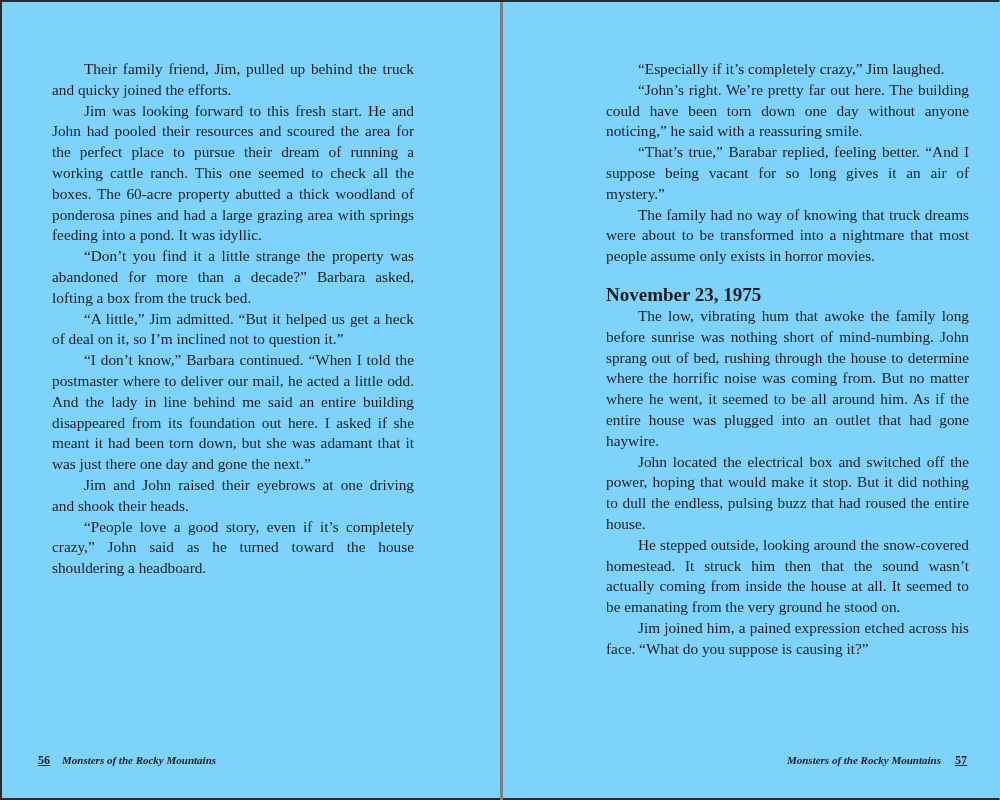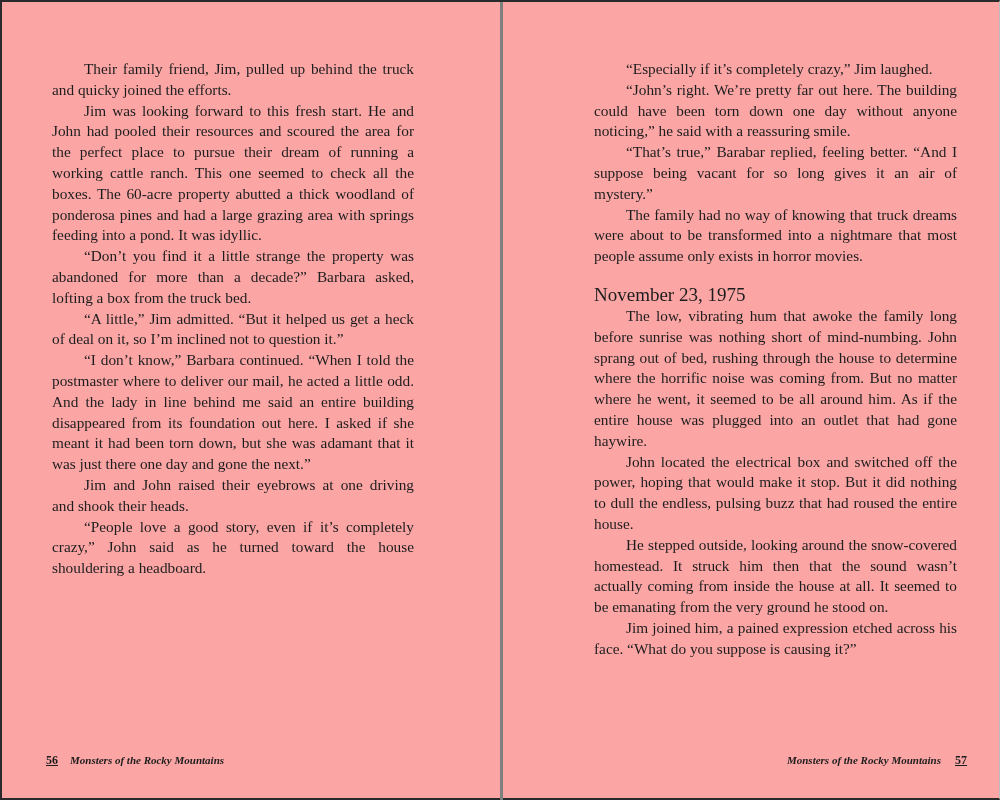--- a/index.html
+++ b/index.html
@@ -4,55 +4,55 @@
 <style>
   html, body { margin: 0; padding: 0; background: #ffffff; }
   body { width: 1000px; height: 800px; position: relative; overflow: hidden; }
   .spread {
     position: absolute; left: 0; top: 0; width: 1000px; height: 800px;
     box-sizing: border-box;
     border-top: 2px solid #2a2a2a;
     border-left: 2px solid #2a2a2a;
     border-bottom: 2px solid #2a2a2a;
     border-right: 1px solid #bdbdbd;
-    background: #fca5a5;
+    background: #7dd3fc;
   }
   .gutter {
     position: absolute; left: 498px; top: 0; width: 3px; height: 800px;
     background: #7f7f7f;
   }
   .page { position: absolute; top: 0; height: 800px; }
   .page.left { left: 0; width: 498px; }
   .page.right { left: 501px; width: 499px; }
   .text {
     position: absolute;
     font-family: "Liberation Serif", "DejaVu Serif", serif;
     font-size: 15.3px;
     line-height: 20.8px;
     color: #1d1d1d;
     text-align: justify;
     hyphens: none;
   }
   .page.left .text { left: 50px; top: 57px; width: 362px; }
-  .page.right .text { left: 91px; top: 57px; width: 363px; }
+  .page.right .text { left: 103px; top: 57px; width: 363px; }
   .text p { margin: 0; text-indent: 32px; }
   .text h2 {
     margin: 17px 0 0 0;
     font-family: "Liberation Serif", "DejaVu Serif", serif;
-    font-size: 19px; font-weight: normal; line-height: 22px;
+    font-size: 19px; font-weight: bold; line-height: 22px;
     color: #1d1d1d;
     text-indent: 0;
   }
   .footer {
     position: absolute; top: 751px;
     font-family: "Liberation Serif", "DejaVu Serif", serif;
     font-size: 11px; color: #1d1d1d;
     display: flex; align-items: baseline;
   }
-  .page.left .footer { left: 44px; font-family: Liberation Serif, serif; }
+  .page.left .footer { left: 36px; font-family: Liberation Serif, serif; }
   .page.right .footer { right: 35px; }
   .folio { font-weight: bold; text-decoration: underline; font-size: 12px; }
   .running-title { font-style: italic; font-weight: bold; }
   .page.left .running-title { margin-left: 12px; }
   .page.right .running-title { margin-right: 14px; }
 </style>
 </head>
 <body>
 
 <div class="spread">

